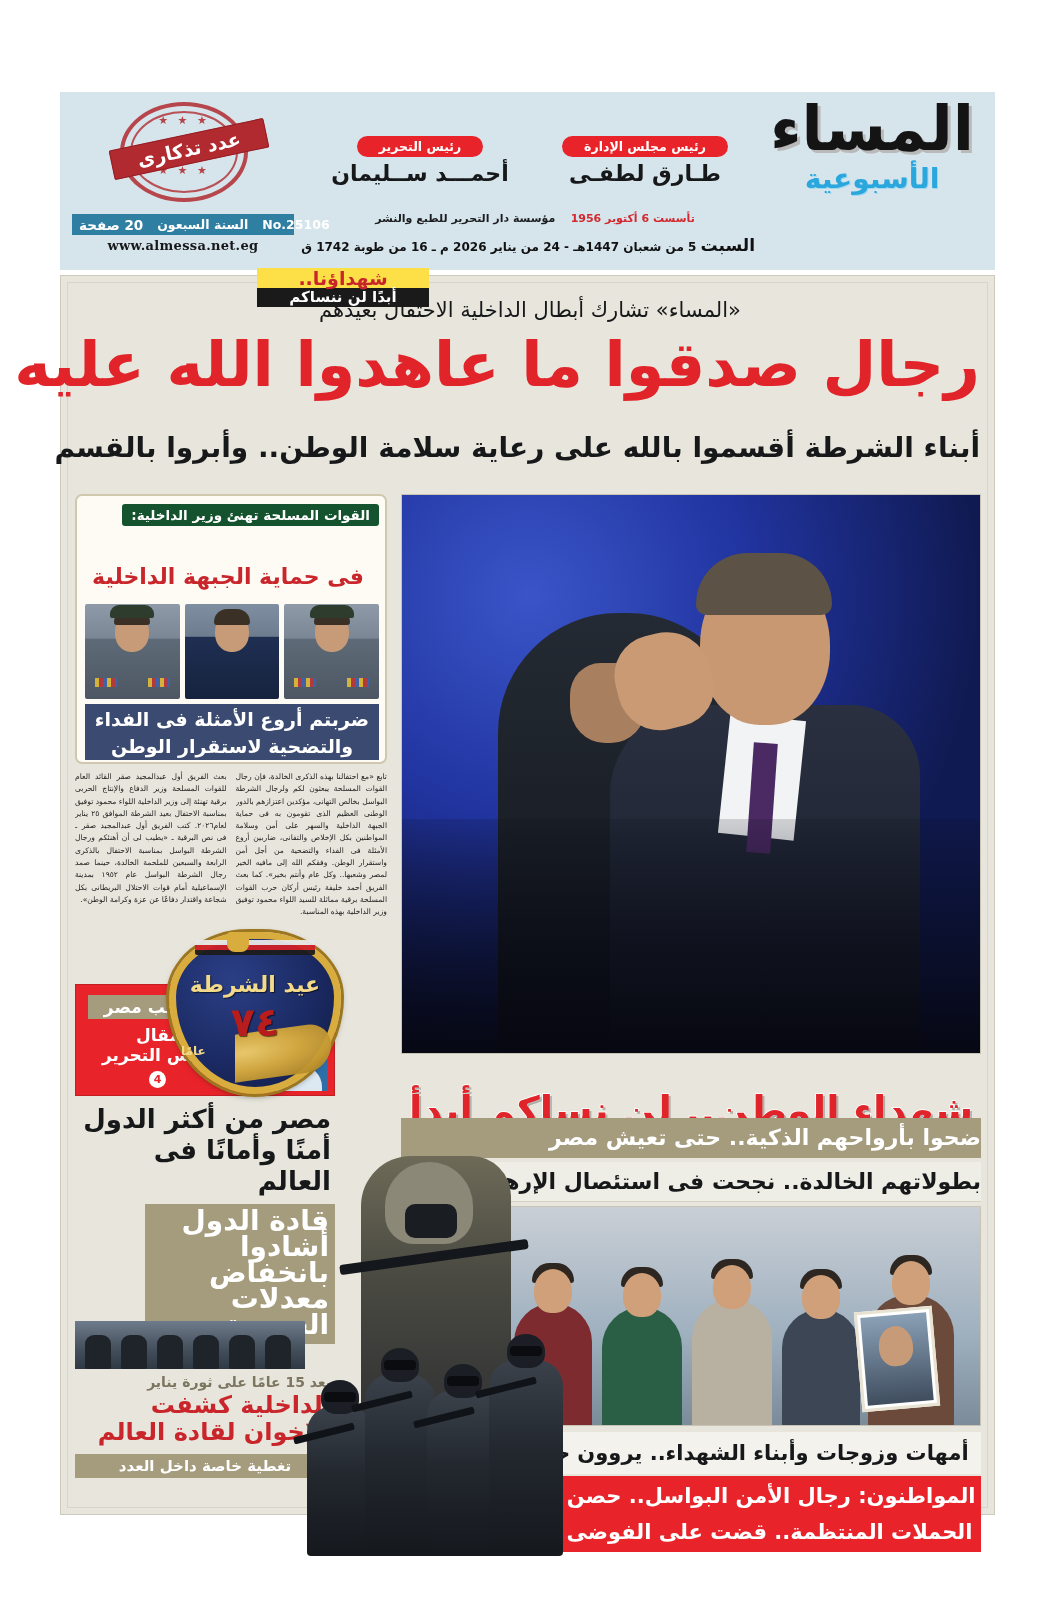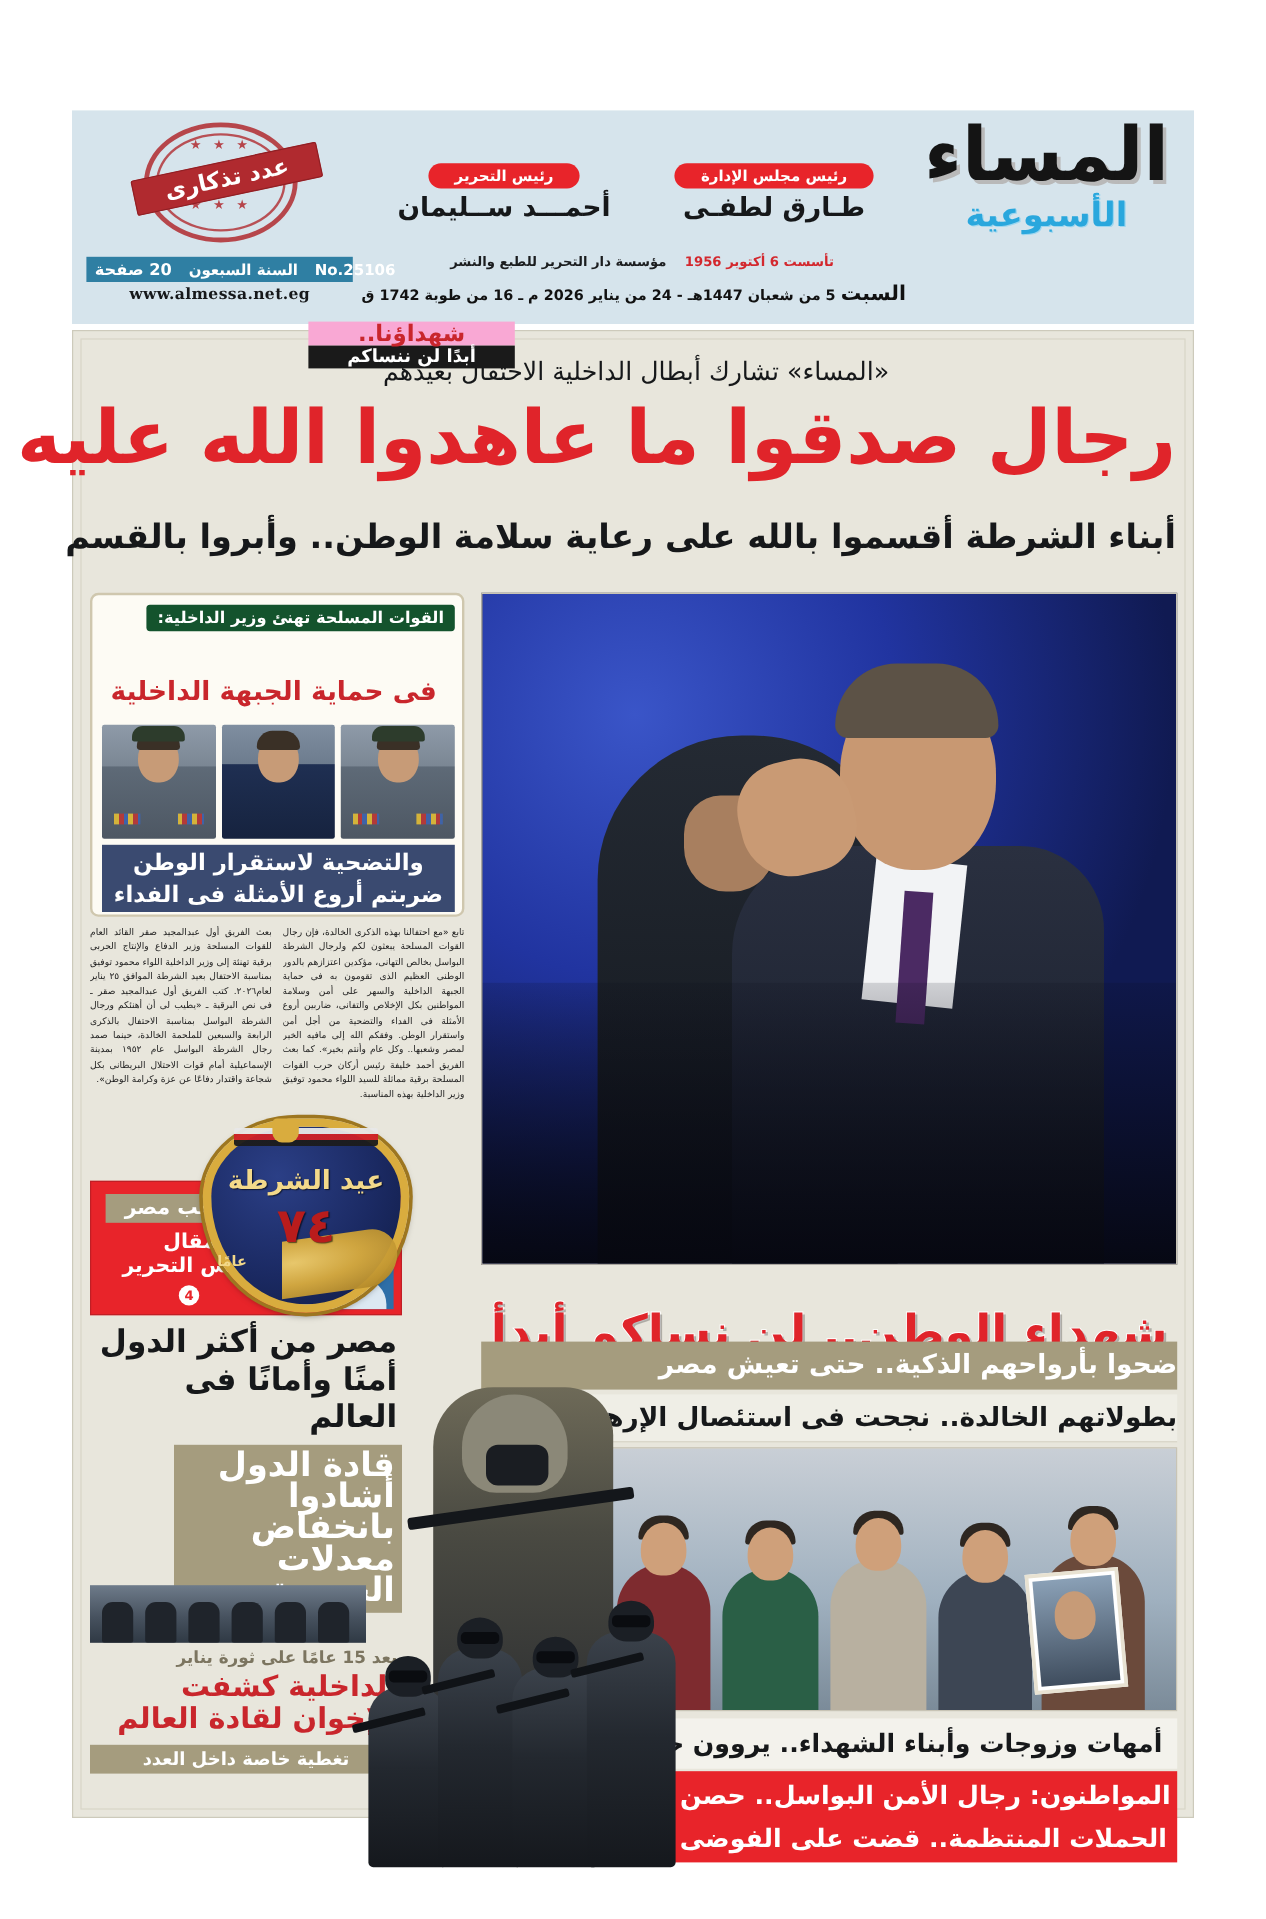--- a/index.html
+++ b/index.html
@@ -195,21 +195,21 @@
 
   
   .martyrs {
     position: absolute;
     left: 196px; top: -8px;
     width: 172px;
     text-align: center;
     z-index: 7;
   }
   .martyrs .l1 {
-    background: #f9a8d4;
+    background: #fde047;
     color: #c9262c;
     font-weight: bold;
     font-size: 19px;
     line-height: 20px;
     letter-spacing: -1px;
   }
   .martyrs .l2 {
     background: #1a1a1a;
     color: #ffffff;
     font-weight: bold;
@@ -960,22 +960,22 @@
         <div class="officer of-a">
           <div class="of-face"></div>
           <div class="of-hair"></div>
           <div class="of-cap"></div>
           <div class="of-ribbon"></div>
           <div class="of-ribbon r2"></div>
         </div>
       </div>
 
       <div class="blue-banner">
+        <div>ضربتم أروع الأمثلة فى الفداء</div>
         <div>والتضحية لاستقرار الوطن</div>
-        <div>ضربتم أروع الأمثلة فى الفداء</div>
       </div>
     </div>
 
     <div class="colwrap">
       <div class="col">بعث الفريق أول عبدالمجيد صقر القائد العام للقوات المسلحة وزير الدفاع والإنتاج الحربى برقية تهنئة إلى وزير الداخلية اللواء محمود توفيق بمناسبة الاحتفال بعيد الشرطة الموافق ٢٥ يناير لعام٢٠٢٦. كتب الفريق أول عبدالمجيد صقر ـ فى نص البرقية ـ «يطيب لى أن أهنئكم ورجال الشرطة البواسل بمناسبة الاحتفال بالذكرى الرابعة والسبعين للملحمة الخالدة، حينما صمد رجال الشرطة البواسل عام ١٩٥٢ بمدينة الإسماعيلية أمام قوات الاحتلال البريطانى بكل شجاعة واقتدار دفاعًا عن عزة وكرامة الوطن».</div>
       <div class="col">تابع «مع احتفالنا بهذه الذكرى الخالدة، فإن رجال القوات المسلحة يبعثون لكم ولرجال الشرطة البواسل بخالص التهانى، مؤكدين اعتزازهم بالدور الوطنى العظيم الذى تقومون به فى حماية الجبهة الداخلية والسهر على أمن وسلامة المواطنين بكل الإخلاص والتفانى، ضاربين أروع الأمثلة فى الفداء والتضحية من أجل أمن واستقرار الوطن. وفقكم الله إلى مافيه الخير لمصر وشعبها.. وكل عام وأنتم بخير». كما بعث الفريق أحمد خليفة رئيس أركان حرب القوات المسلحة برقية مماثلة للسيد اللواء محمود توفيق وزير الداخلية بهذه المناسبة.</div>
     </div>
 
     <div class="editor-box">
       <div class="editor-photo">

